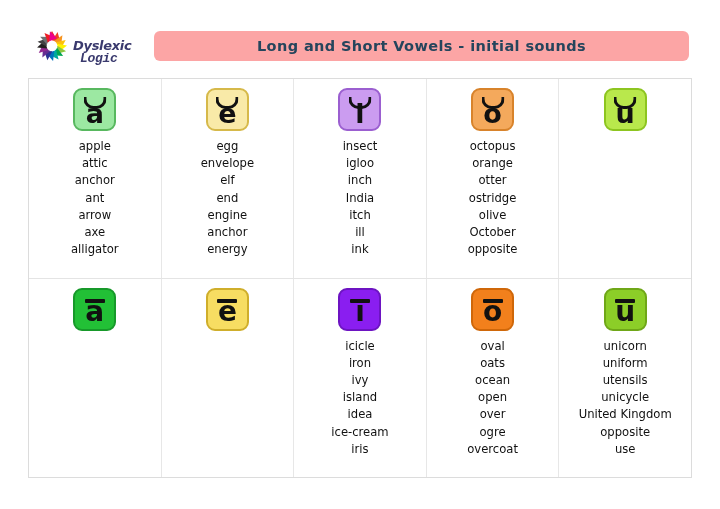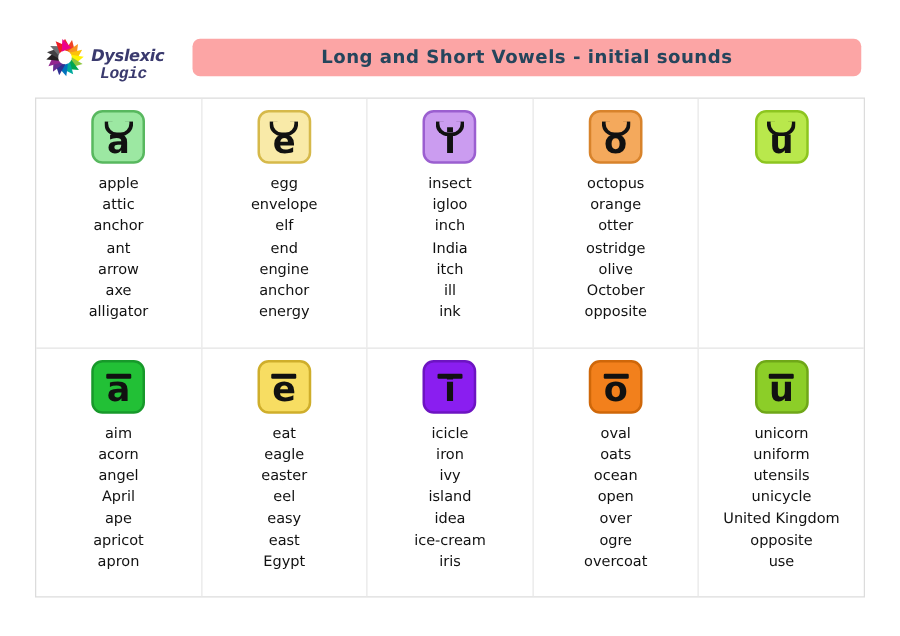--- a/index.html
+++ b/index.html
@@ -269,43 +269,25 @@
           <span class="glyph">u</span>
         </div>
       </div>
     </div>
     <div class="vrow">
       <div class="vcell">
         <div class="tile long" style="background: rgb(34, 192, 54); border: 2px solid rgb(23, 153, 42);">
           <span class="macron"></span>
           <span class="glyph">a</span>
         </div>
-        <div class="words">
-          <div class="word">aim</div>
-          <div class="word">acorn</div>
-          <div class="word">angel</div>
-          <div class="word">April</div>
-          <div class="word">ape</div>
-          <div class="word">apricot</div>
-          <div class="word">apron</div>
-        </div>
       </div>
       <div class="vcell">
         <div class="tile long" style="background: rgb(247, 221, 98); border: 2px solid rgb(207, 174, 43);">
           <span class="macron"></span>
           <span class="glyph">e</span>
-        </div>
-        <div class="words">
-          <div class="word">eat</div>
-          <div class="word">eagle</div>
-          <div class="word">easter</div>
-          <div class="word">eel</div>
-          <div class="word">easy</div>
-          <div class="word">east</div>
-          <div class="word">Egypt</div>
         </div>
       </div>
       <div class="vcell">
         <div class="tile long" style="background: rgb(138, 30, 240); border: 2px solid rgb(109, 20, 194);">
           <span class="macron"></span>
           <span class="glyph">i</span>
         </div>
         <div class="words">
           <div class="word">icicle</div>
           <div class="word">iron</div>

